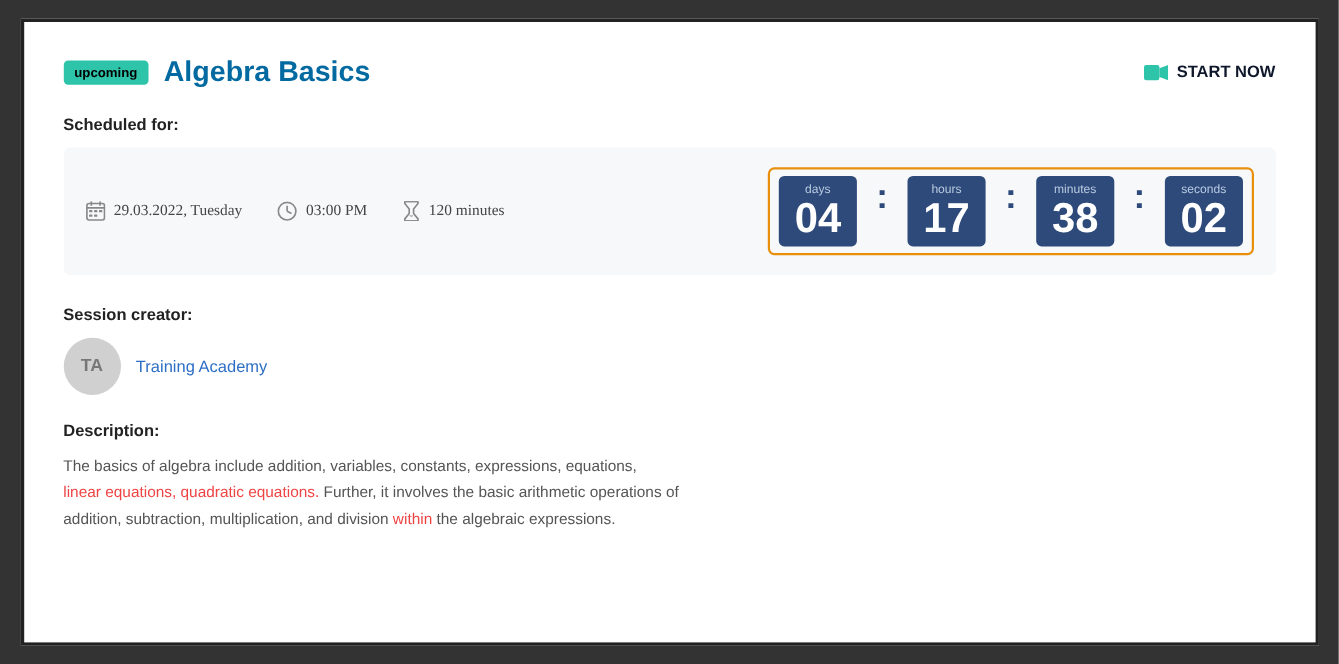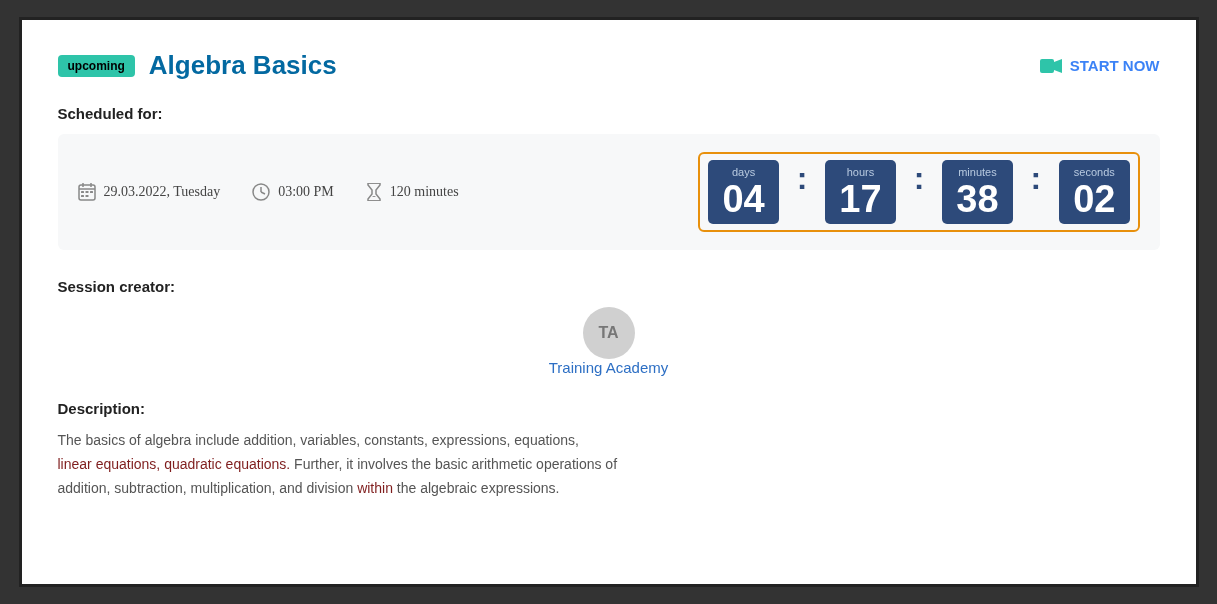--- a/index.html
+++ b/index.html
@@ -41,21 +41,21 @@
     }
     .title {
       font-size: 26px;
       font-weight: bold;
       color: #0369a1;
     }
     .start-now-btn {
       display: flex;
       align-items: center;
       gap: 8px;
-      color: #3b82f6;
+      color: #0f172a;
       font-size: 15px;
       font-weight: bold;
       cursor: pointer;
       background: none;
       border: none;
       text-align: right;
     }
 
     
     .section-label {
@@ -136,22 +136,22 @@
       padding: 0 2px;
     }
 
     
     .creator-section {
       margin-bottom: 24px;
     }
     .creator-row {
       display: flex;
       align-items: center;
+      gap: 14px;
       margin-top: 10px;
-      flex-direction: column;
     }
     .avatar {
       width: 52px;
       height: 52px;
       border-radius: 50%;
       background: #d0d0d0;
       display: flex;
       align-items: center;
       justify-content: center;
       font-size: 16px;
@@ -166,21 +166,21 @@
     
     .description-section {}
     .description-text {
       font-size: 14px;
       line-height: 1.7;
       color: #555;
       max-width: 580px;
       margin-top: 10px;
     }
     .desc-link {
-      color: #7f1d1d;
+      color: #ef4444;
     }
   </style>
 </head>
 <body>
 
 <div class="outer-border">
 
   <div class="header">
     <div class="header-left">
       <span class="badge-upcoming">upcoming</span>

